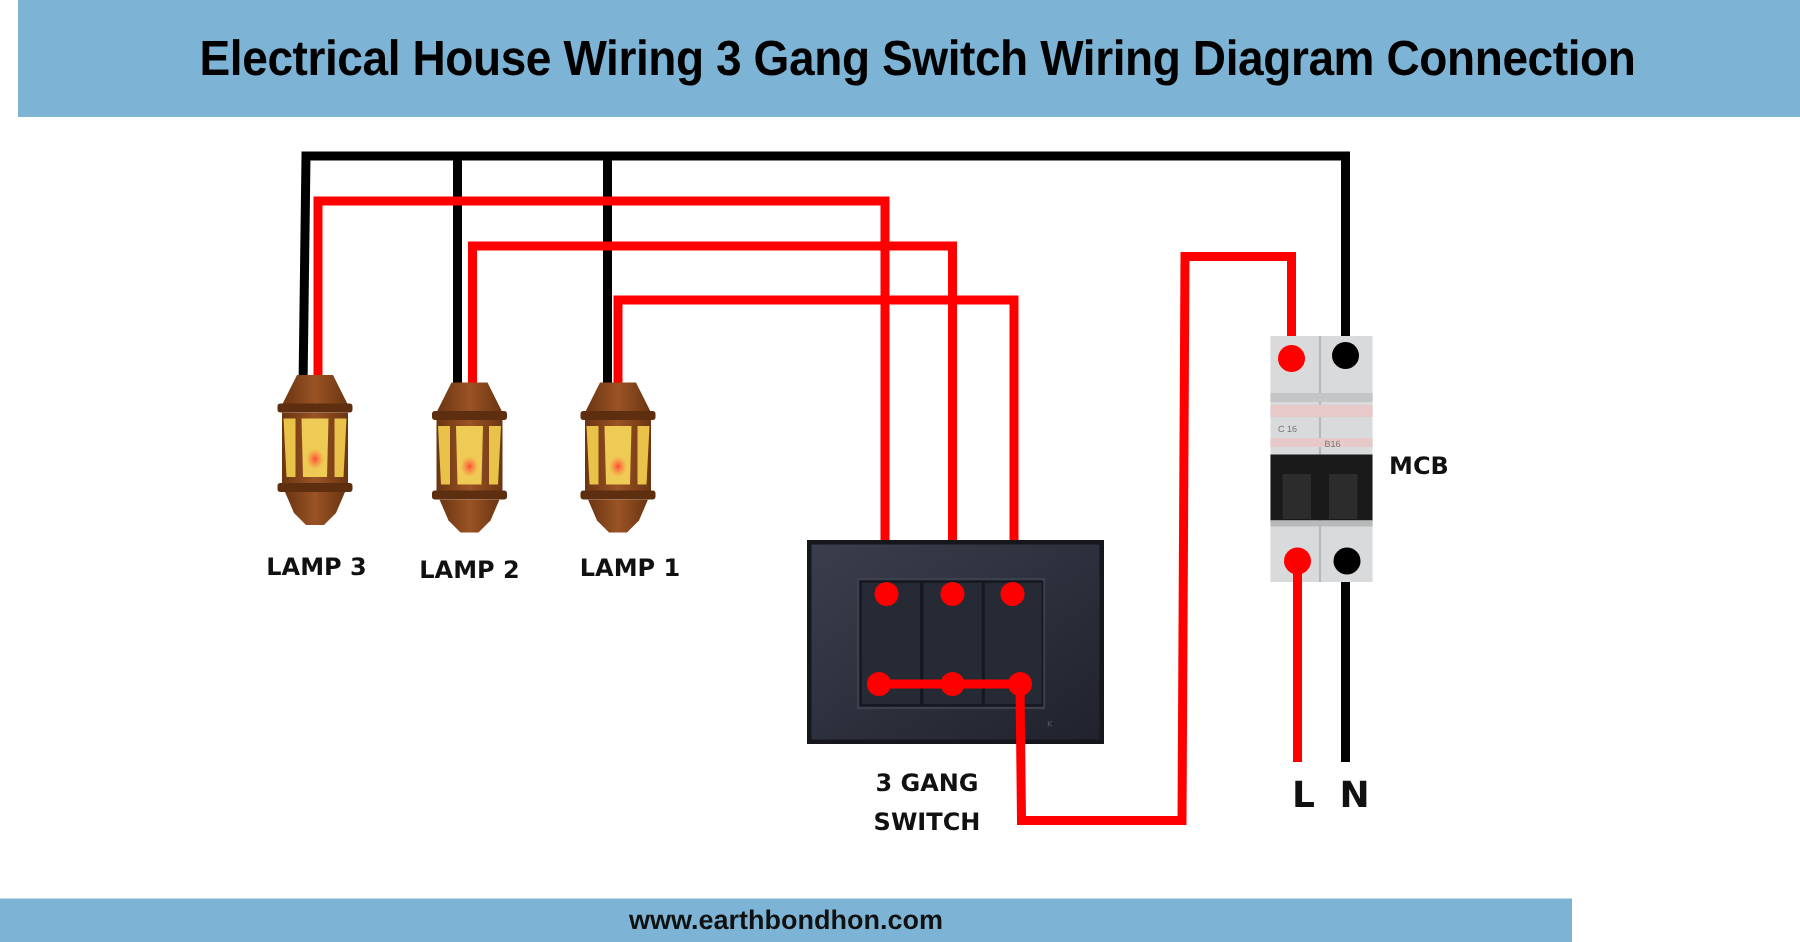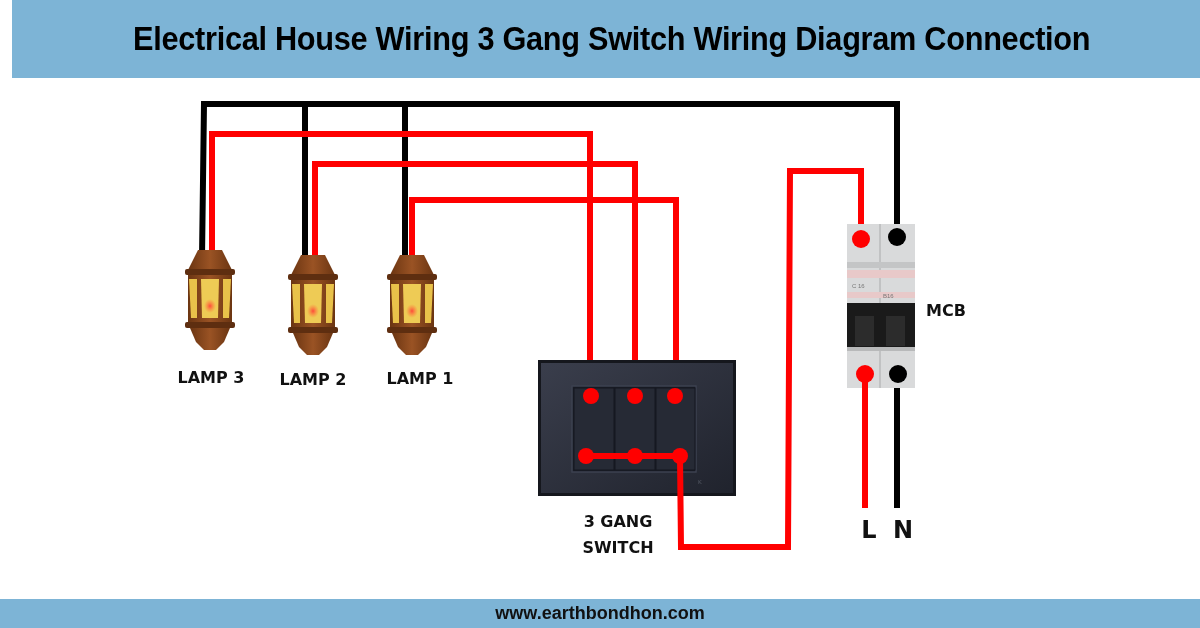--- a/index.html
+++ b/index.html
@@ -1,19 +1,19 @@
 <!DOCTYPE html>
 <html><head>
 <meta charset="utf-8">
 <style>
   html, body { margin: 0; padding: 0; }
   body { width: 1200px; height: 628px; position: relative; overflow: hidden; background: #ffffff; font-family: "Liberation Sans", sans-serif; }
   .header { position: absolute; left: 12px; top: 0; width: 1200px; height: 78px; background: #7db4d6; display: flex; align-items: center; justify-content: center; }
   .header h1 { margin: 0; font-family: "Liberation Sans", sans-serif; font-weight: bold; font-size: 33px; color: #000; letter-spacing: -0.3px; transform: scaleX(0.93); }
-  .footer { position: absolute; left: 0; top: 599px; width: 1200px; height: 29px; background: #7db4d6; display: flex; align-items: center; justify-content: center; }
+  .footer { position: absolute; left: 0; top: 599px; width: 1048px; height: 29px; background: #7db4d6; display: flex; align-items: center; justify-content: center; }
   .footer span { font-family: "Liberation Sans", sans-serif; font-weight: bold; font-size: 18px; color: #111; }
   svg.diagram { position: absolute; left: 0; top: 0; width: 1200px; height: 628px; }
   .lbl { font-family: "DejaVu Sans", sans-serif; font-weight: bold; fill: #111; }
 </style>
 </head>
 <body>
 
 <div class="header">
   <h1>Electrical House Wiring 3 Gang Switch Wiring Diagram Connection</h1>
 </div>

